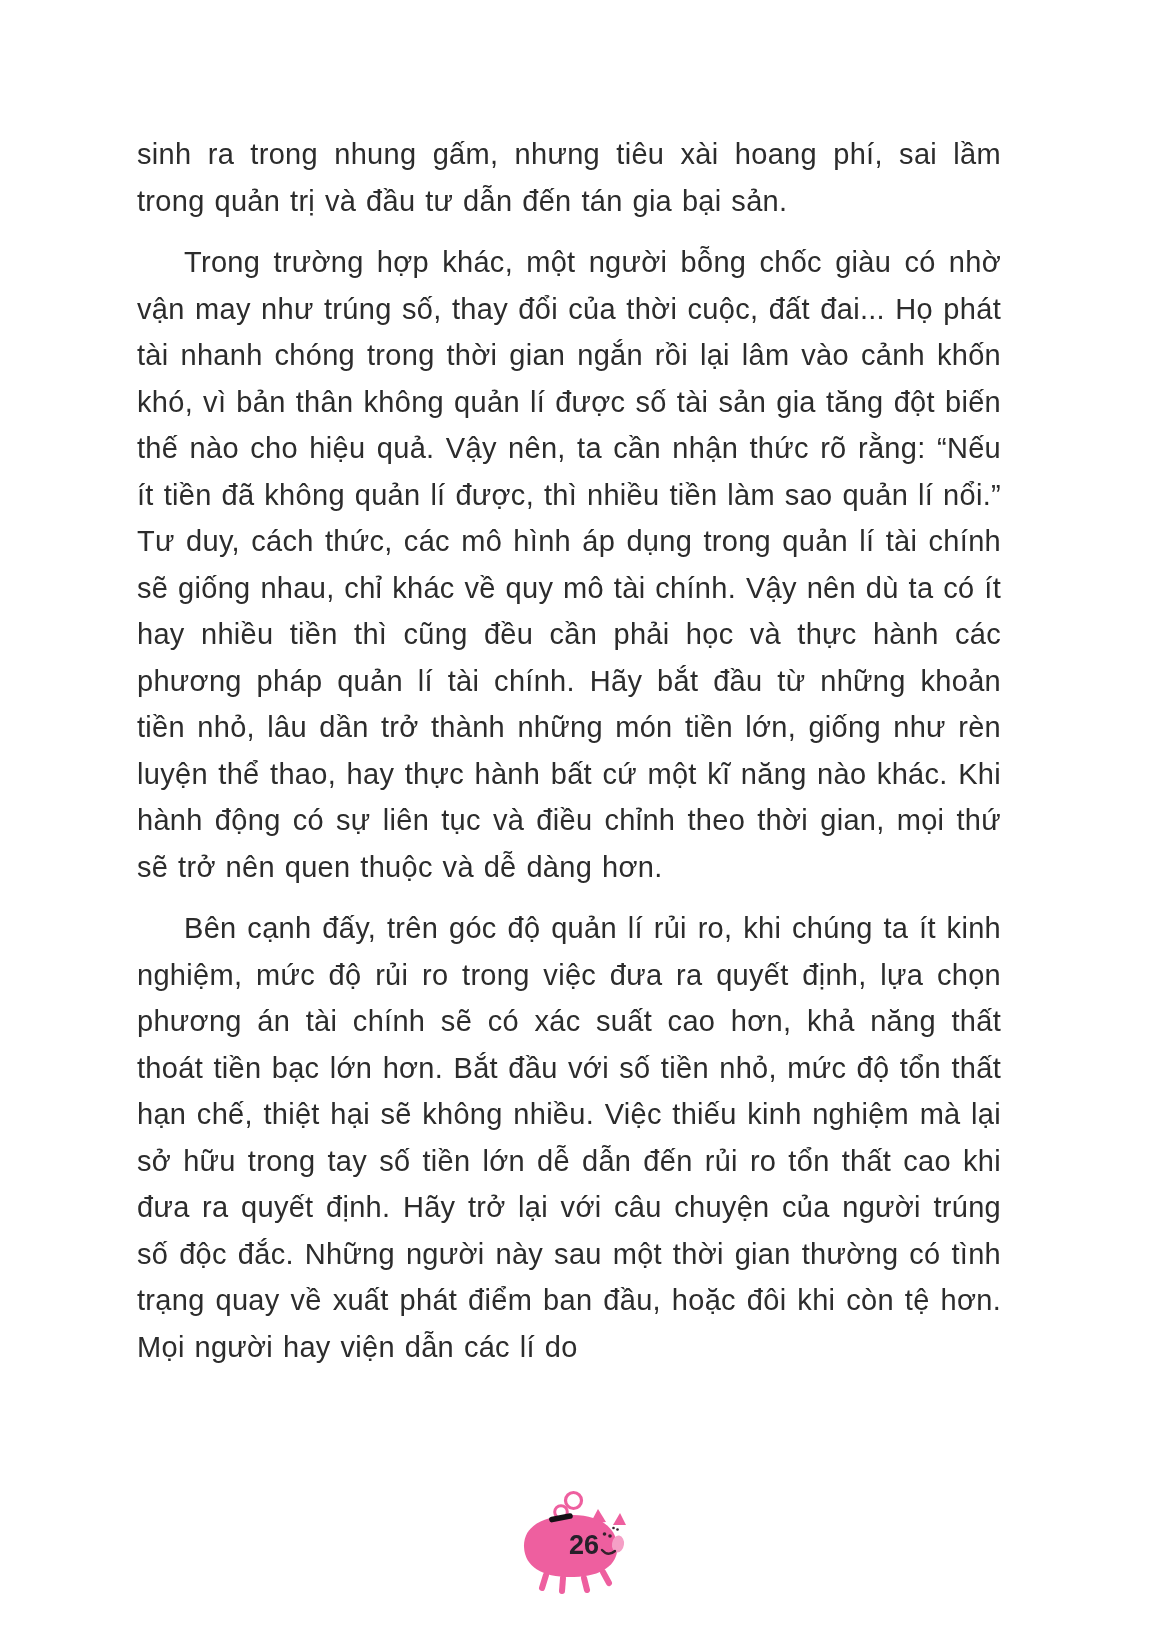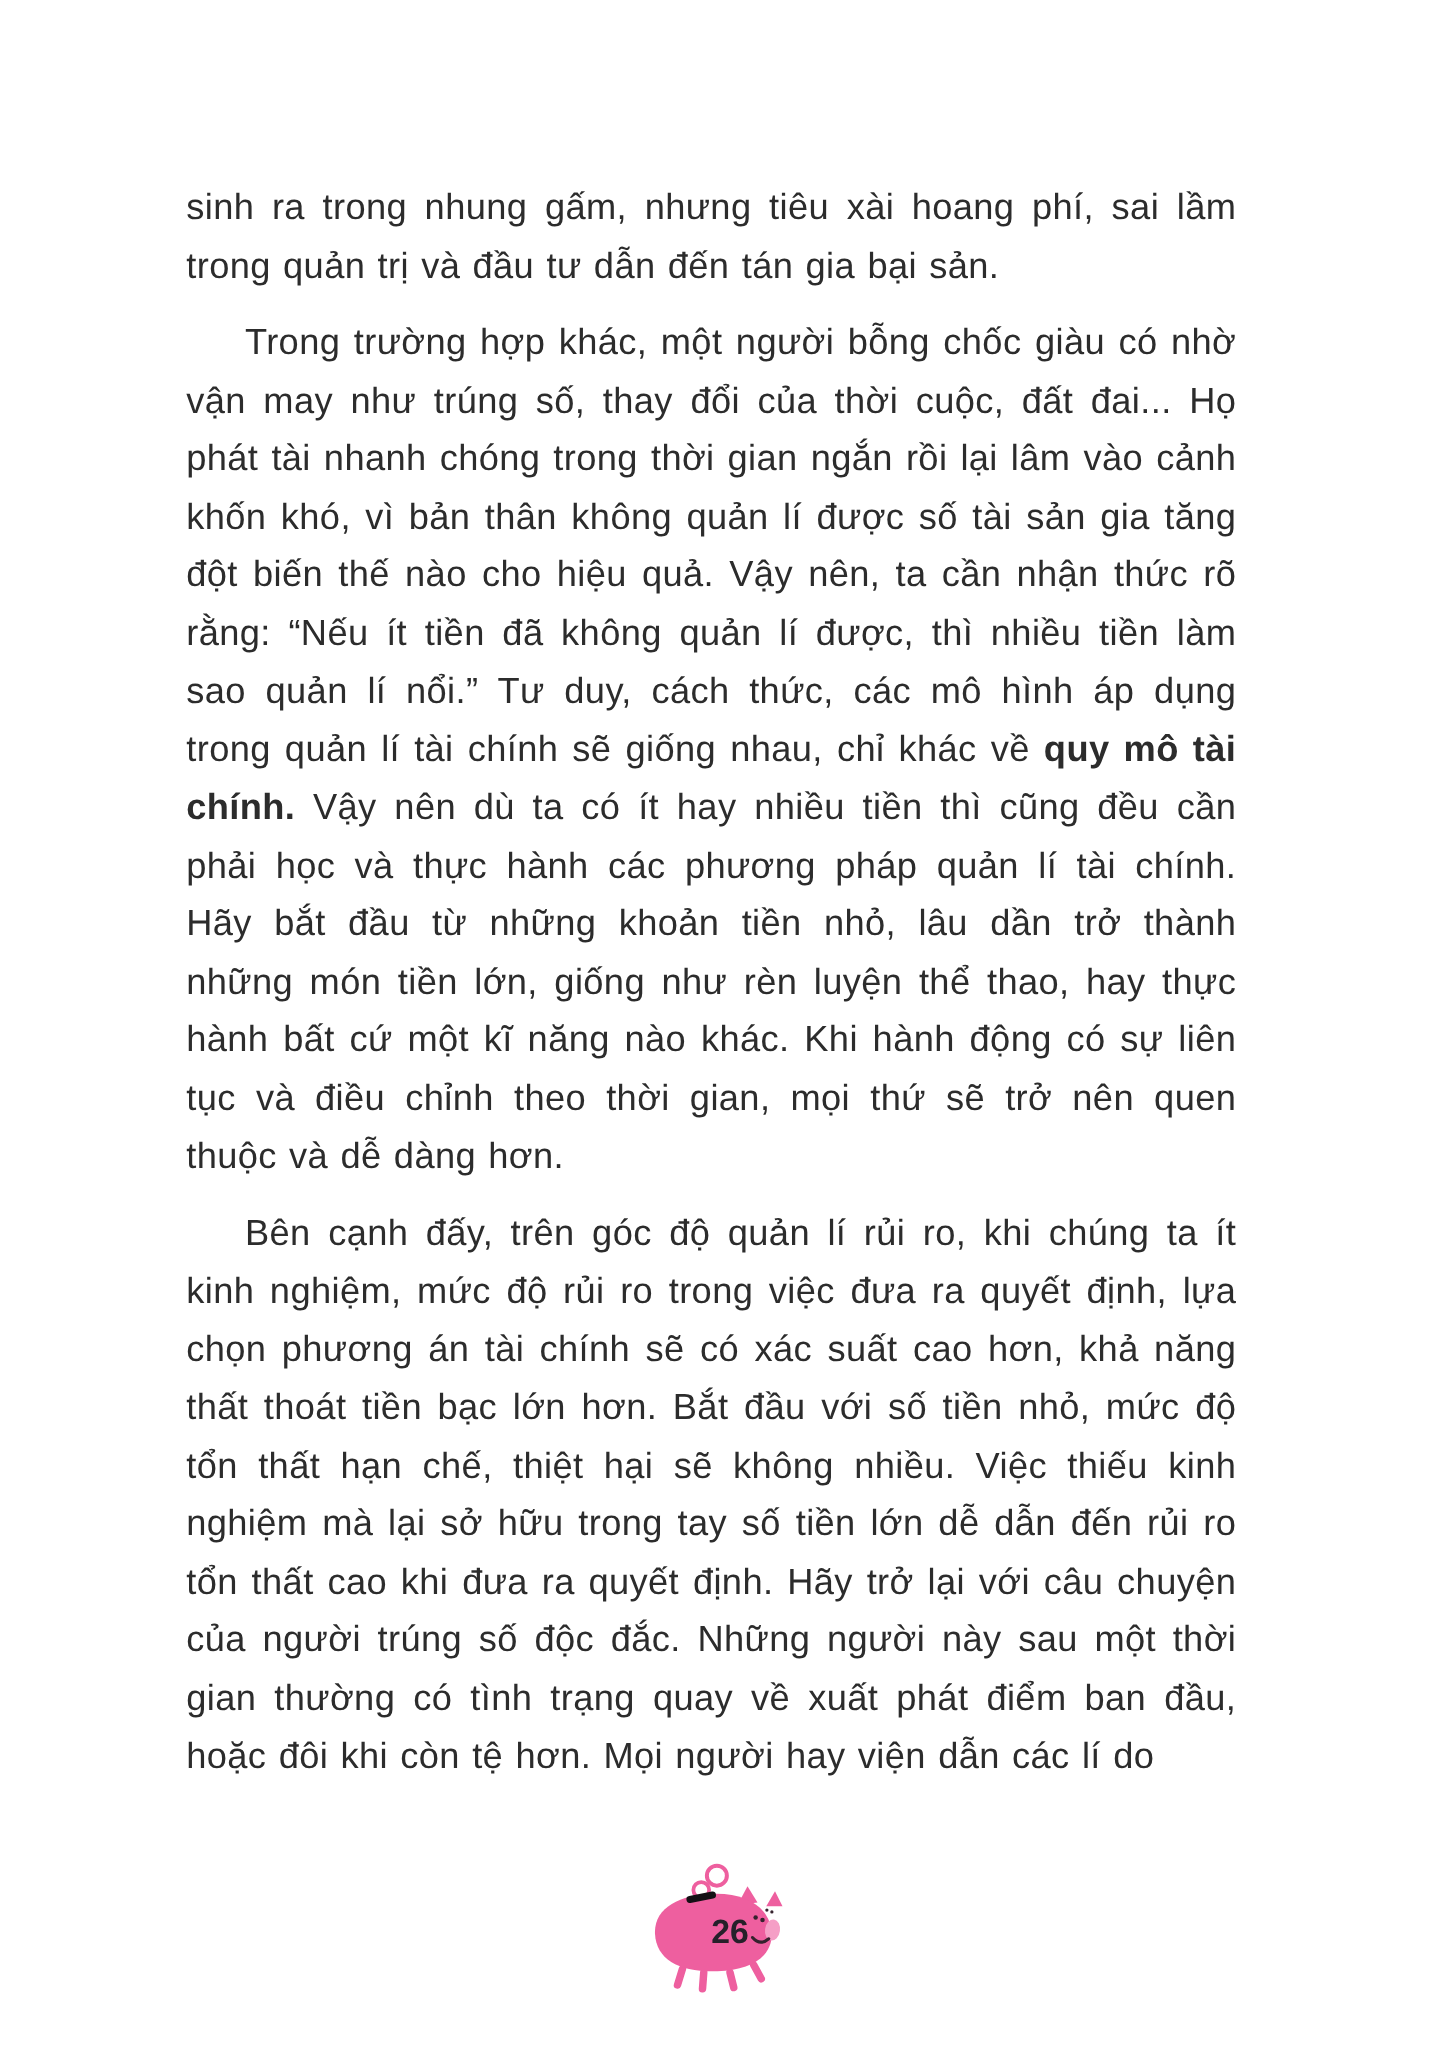--- a/index.html
+++ b/index.html
@@ -21,30 +21,30 @@
     top: 131px;
     width: 864px;
     color: #2c2c2c;
     font-size: 29px;
     line-height: 46.5px;
     text-align: justify;
     letter-spacing: 0.3px;
     word-spacing: 1.5px;
   }
   .text-block p {
-    margin: 12px;
+    margin: 0;
   }
   .text-block p + p {
     margin-top: 15px;
   }
   .text-block p.indent {
     text-indent: 47px;
   }
   .text-block strong {
-    font-weight: 700;
+    font-weight: 400;
   }
   .pig {
     position: absolute;
     left: 500px;
     top: 1480px;
     width: 160px;
     height: 130px;
   }
   .pig svg {
     display: block;

